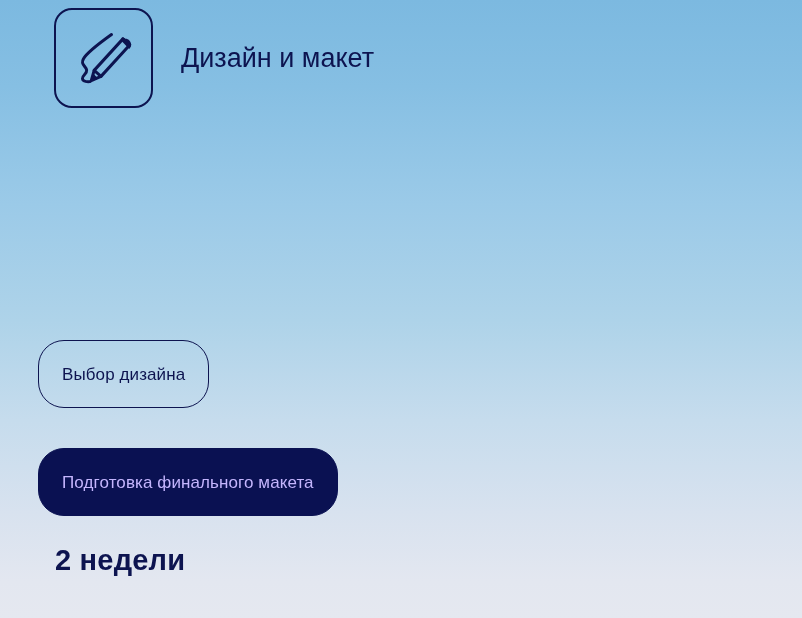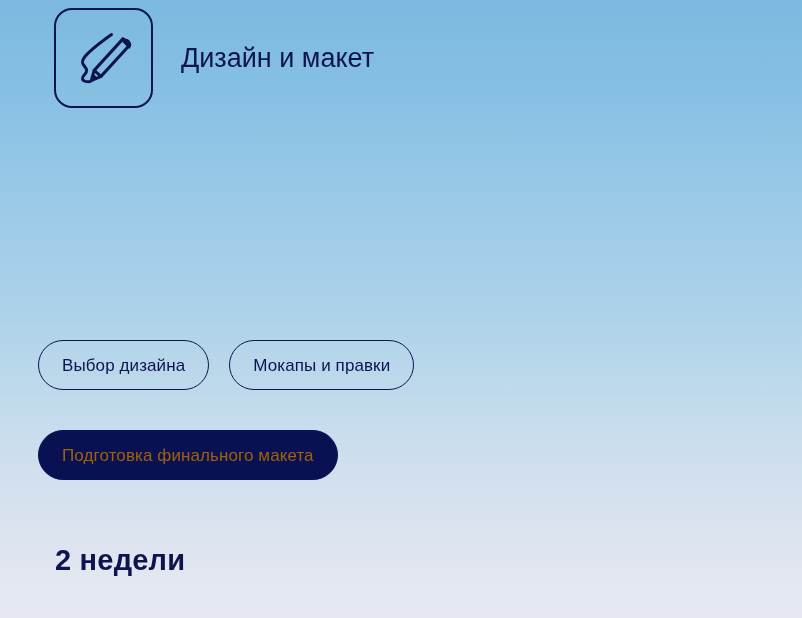--- a/index.html
+++ b/index.html
@@ -76,42 +76,42 @@
     top: 340px;
     width: 750px;
     display: flex;
     flex-wrap: wrap;
     gap: 20px 20px;
     align-content: flex-start;
   }
 
   .pill {
     box-sizing: border-box;
-    height: 50px;
+    height: 68px;
     border-radius: 26px;
     display: inline-flex;
     align-items: center;
     justify-content: center;
     padding: 0 23px;
     font-size: 17px;
     line-height: 1;
     white-space: nowrap;
     letter-spacing: 0.1px;
   }
 
   .pill.outline {
     border: 1.6px solid #0d1450;
     color: #0d1450;
     background: transparent;
   }
 
   .pill.filled {
     border: 1.6px solid #0a1152;
     background: #0a1152;
-    color: #a16207;
+    color: #c4b5fd;
   }
 
   
   .row-break {
     flex-basis: 100%;
     height: 0;
     margin: 0;
   }
 
   
@@ -142,20 +142,19 @@
         <path d="M50.5 13.5 C53 10.8, 57 10.9, 59.3 13.6 C61.6 16.3, 61.4 20.2, 58.9 22.3" fill="#0d1450" stroke="none"></path>
         <path d="M21.5 45.2 L28.8 51.6"></path>
         <path d="M18.4 56.2 L24.2 53.6 L21.0 50.2 Z" fill="#0d1450" stroke-width="1.6"></path>
       </svg>
     </div>
     <div class="header-title">Дизайн и макет</div>
   </div>
 
   <div class="pill-area">
     <div class="pill outline">Выбор дизайна</div>
-    <div class="pill outline">Мокапы и правки</div>
     <div class="row-break"></div>
     <div class="pill filled">Подготовка финального макета</div>
   </div>
 
   <div class="duration">2 недели</div>
 
 </div>
 
 </body></html>

